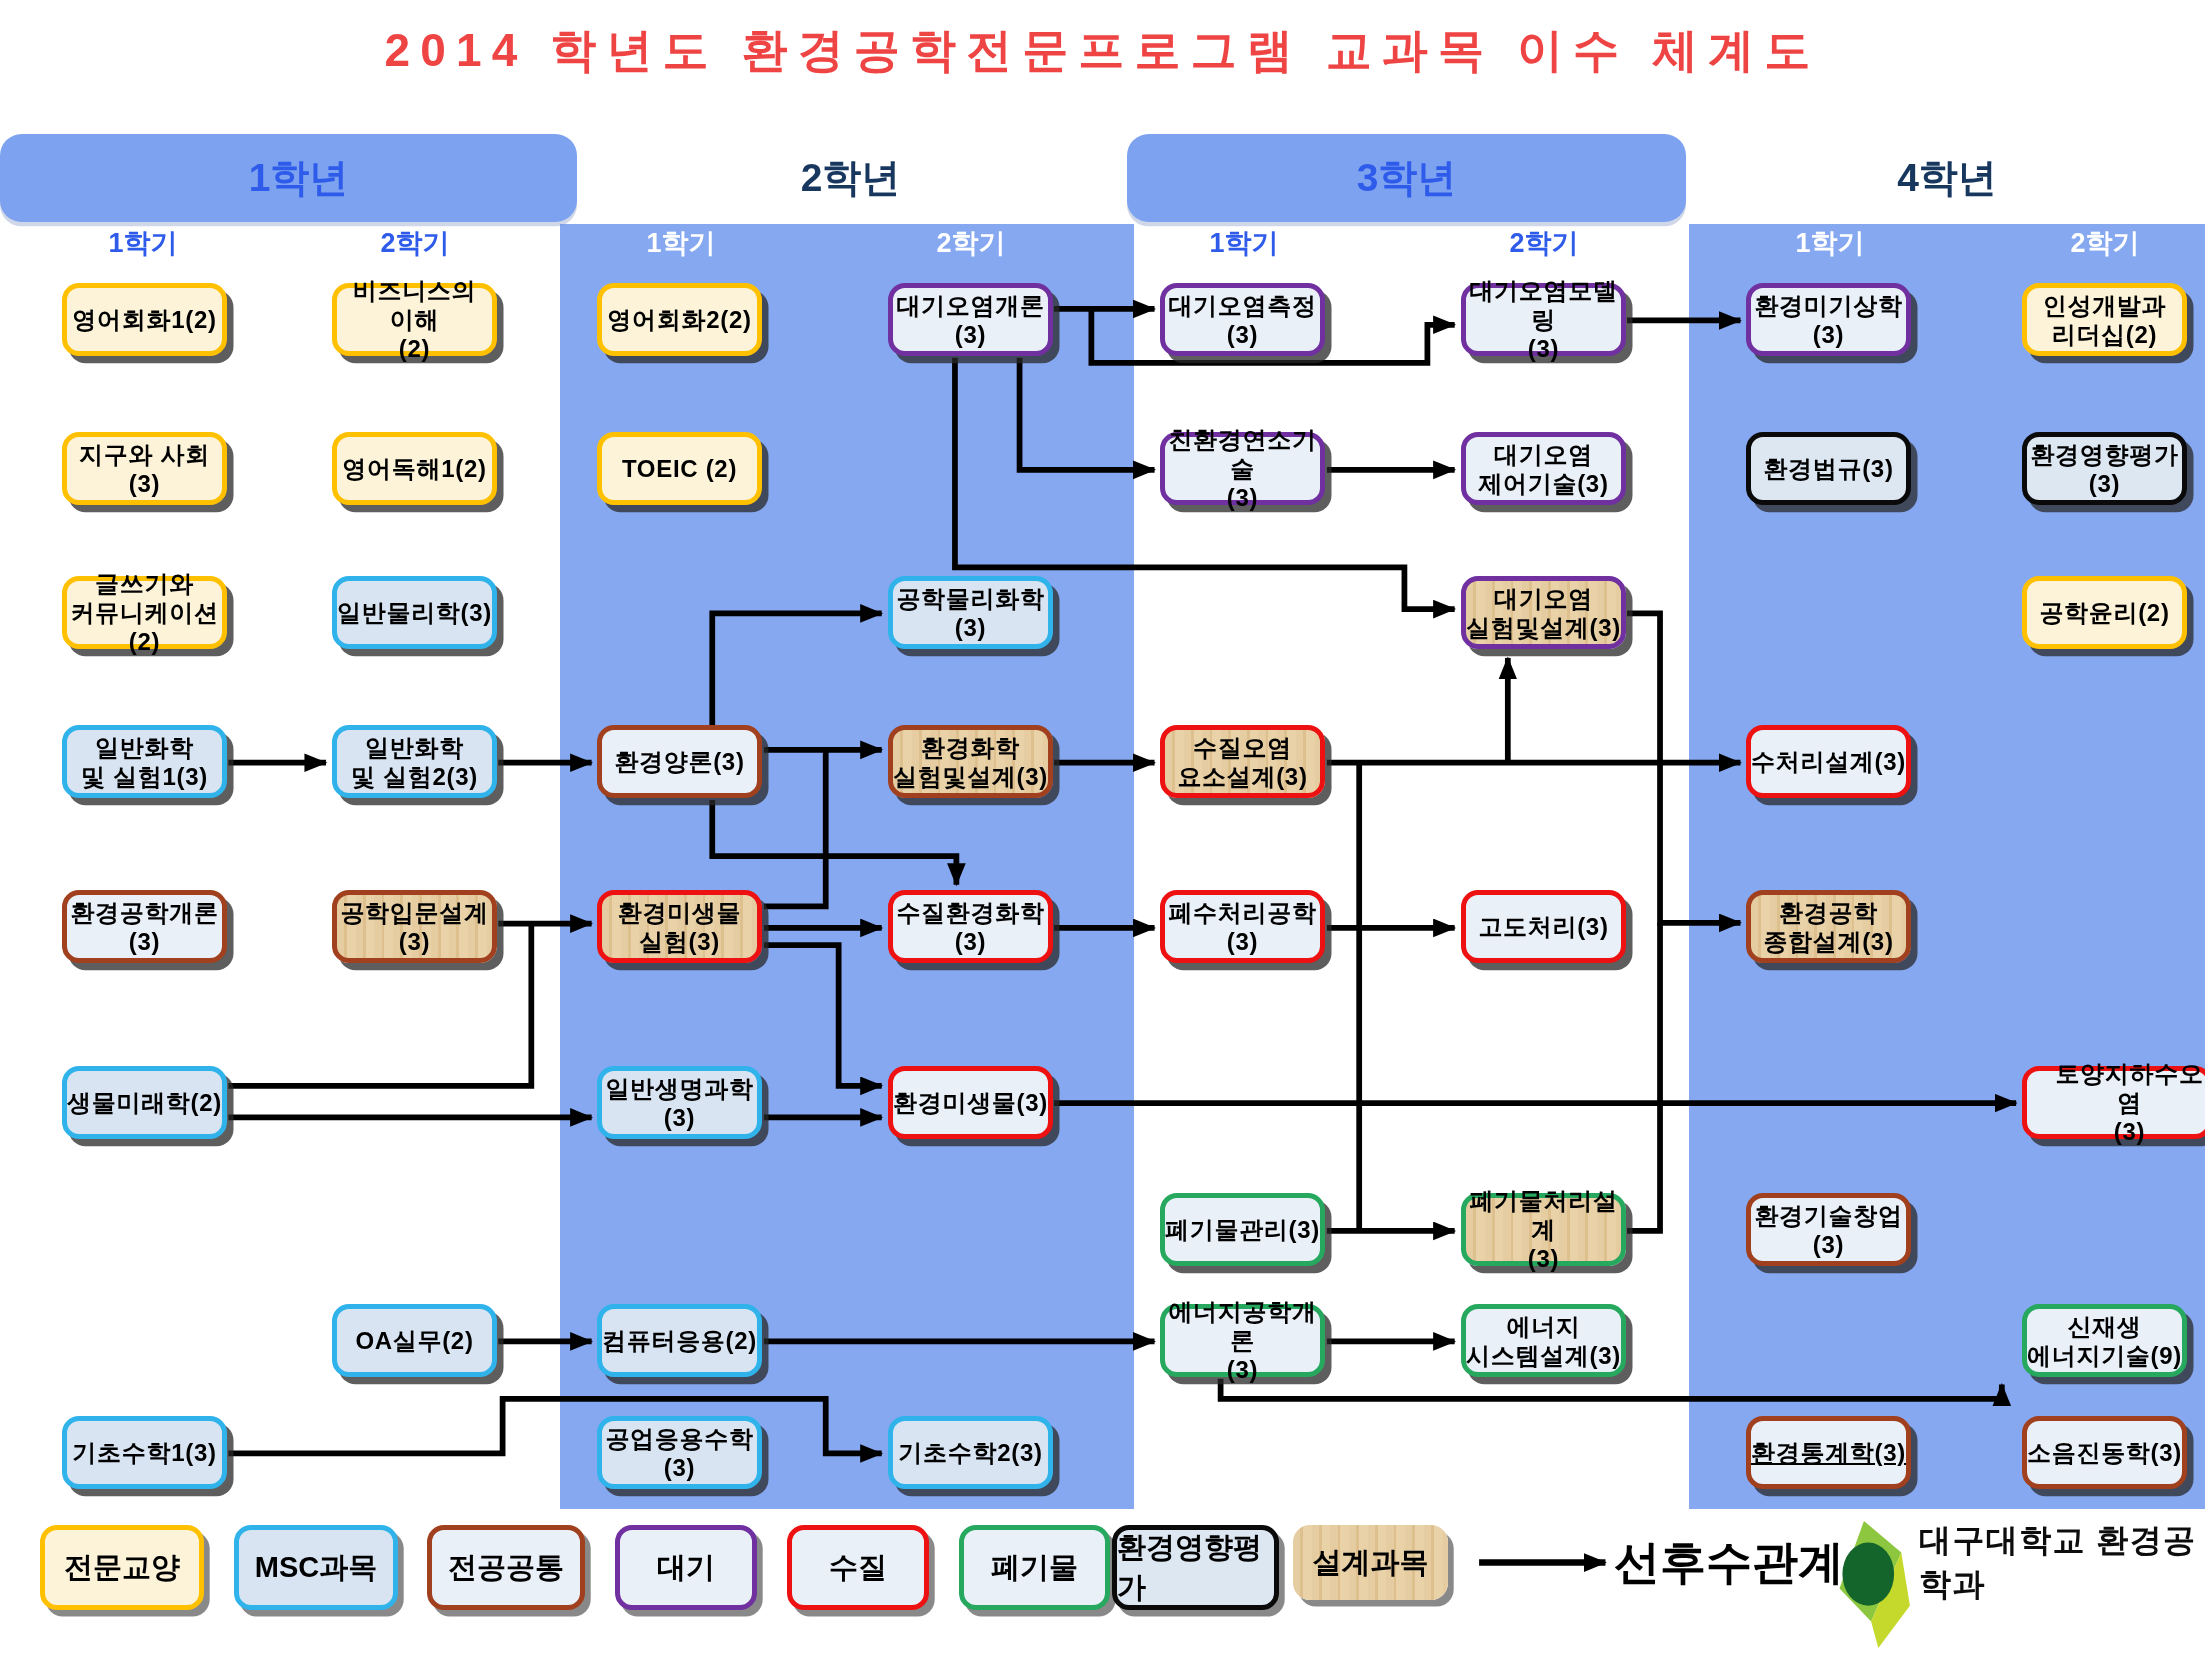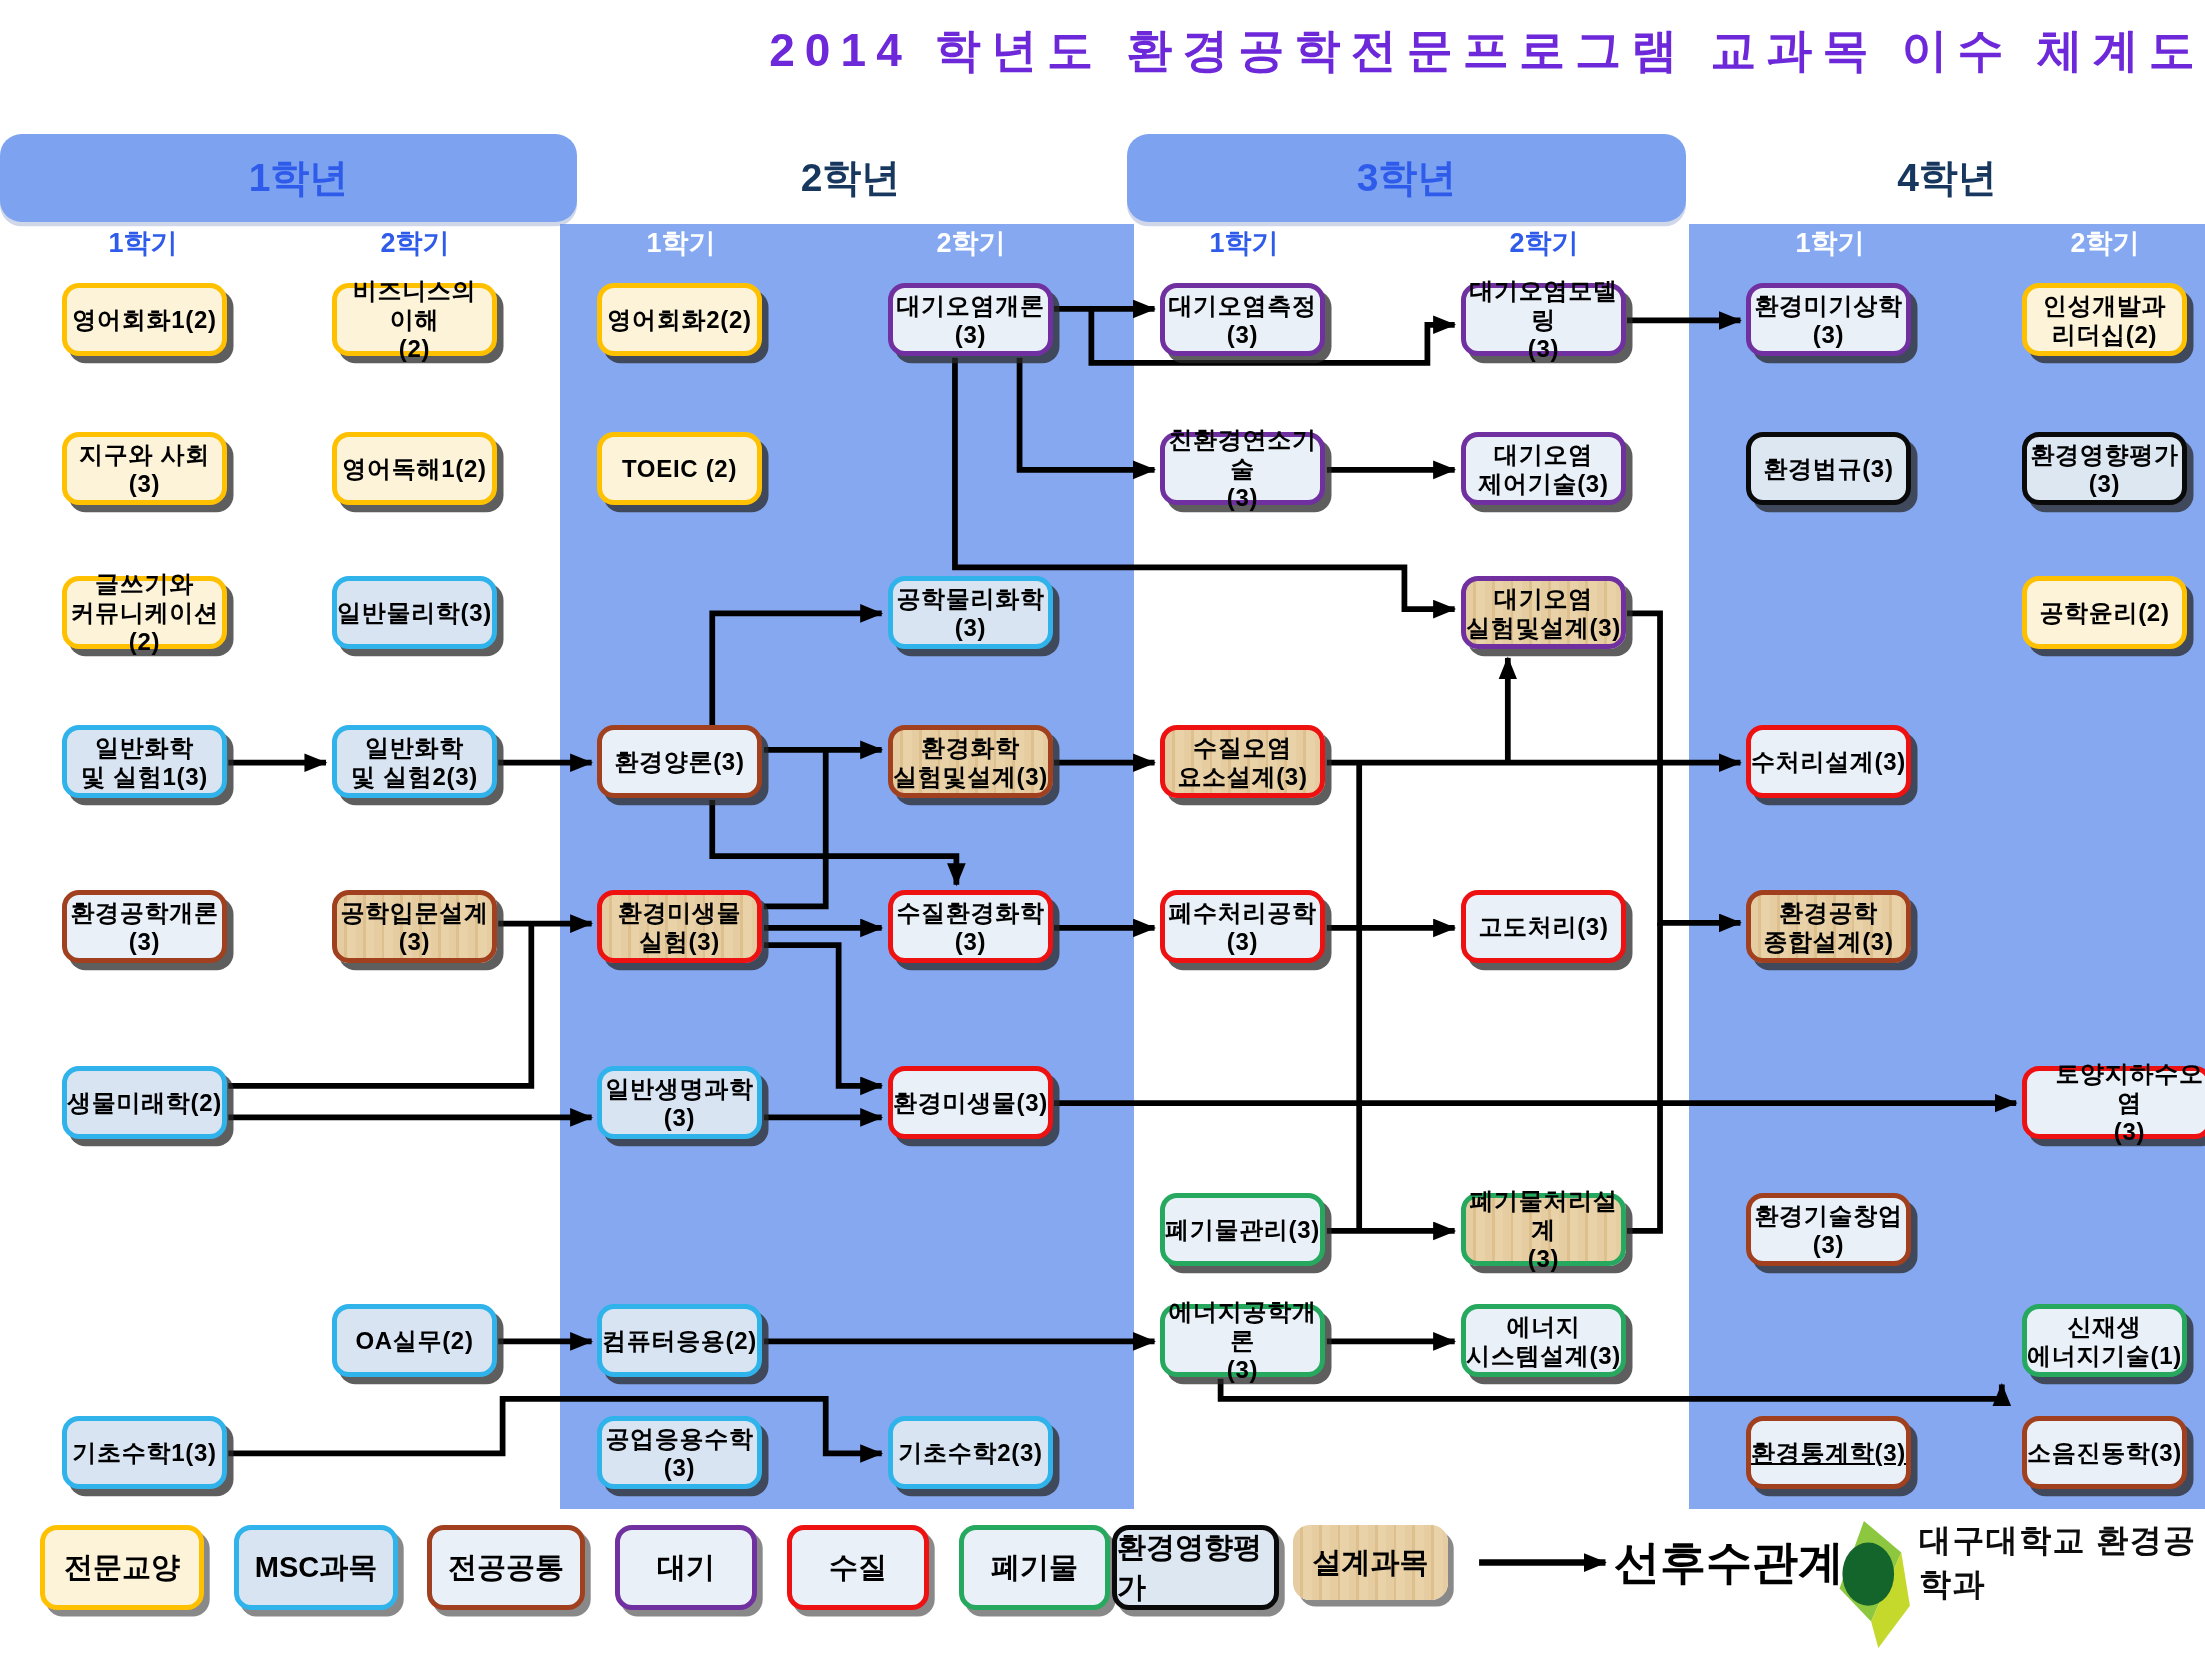--- a/index.html
+++ b/index.html
@@ -27,21 +27,21 @@
   .legend-arrow-label{position:absolute;top:1525px;height:75px;display:flex;align-items:center;
                       font-size:46px;font-weight:bold;color:#000;}
   .logo-text{position:absolute;top:1525px;height:75px;display:flex;align-items:center;
              font-size:32px;font-weight:900;color:#0d0d0d;letter-spacing:1.4px;}
   svg.wires{position:absolute;left:0;top:0;pointer-events:none;}
 </style>
 </head>
 <body>
 
 <div class="canvas">
-  <div class="page-title" style="color: #6d28d9; text-align: right;">2014 학년도 환경공학전문프로그램 교과목 이수 체계도</div>
+  <div class="page-title" style="color: #ef4444;">2014 학년도 환경공학전문프로그램 교과목 이수 체계도</div>
   <div id="bands">
       <div class="band" style="left: 560px; width: 574px; background: rgb(134, 168, 241);"></div>
       <div class="band" style="left: 1689px; width: 516px; background: rgb(134, 168, 241);"></div>
     </div>
   <div id="years">
       <div class="year-pill" style="background: rgb(125, 163, 240); color: rgb(46, 91, 234); left: 0px; width: 557px; padding-left: 20px;">1학년</div>
       <div class="year-text" style="color: rgb(23, 55, 94); left: 567px; width: 567px;">2학년</div>
       <div class="year-pill" style="background: rgb(125, 163, 240); color: rgb(46, 91, 234); left: 1127px; width: 559px;">3학년</div>
       <div class="year-text" style="color: rgb(23, 55, 94); left: 1689px; width: 516px;">4학년</div>
     </div>
@@ -158,21 +158,21 @@
 종합설계(3)</div>
       <div class="course" style="left: 1746px; top: 1193px; width: 155px; height: 63px; border-color: rgb(161, 64, 30); background: rgb(233, 240, 248);">환경기술창업(3)</div>
       <div class="course" style="left: 1746px; top: 1416px; width: 155px; height: 63px; border-color: rgb(161, 64, 30); background: rgb(233, 240, 248); text-decoration: underline;">환경통계학(3)</div>
       <div class="course" style="left: 2022px; top: 283px; width: 155px; height: 63px; border-color: rgb(255, 192, 0); background: rgb(253, 243, 217);">인성개발과
 리더십(2)</div>
       <div class="course" style="left: 2022px; top: 432px; width: 155px; height: 63px; border-color: rgb(10, 10, 10); background: rgb(221, 231, 242);">환경영향평가(3)</div>
       <div class="course" style="left: 2022px; top: 576px; width: 155px; height: 63px; border-color: rgb(255, 192, 0); background: rgb(253, 243, 217);">공학윤리(2)</div>
       <div class="course" style="left: 2022px; top: 1066px; width: 155px; height: 63px; border-color: rgb(237, 17, 17); background: rgb(233, 240, 248); padding-left: 25px;">토양지하수오염
 (3)</div>
       <div class="course" style="left: 2022px; top: 1304px; width: 155px; height: 63px; border-color: rgb(39, 168, 95); background: rgb(233, 240, 248);">신재생
-에너지기술(1)</div>
+에너지기술(9)</div>
       <div class="course" style="left: 2022px; top: 1416px; width: 155px; height: 63px; border-color: rgb(161, 64, 30); background: rgb(233, 240, 248);">소음진동학(3)</div>
     </div>
   <div id="legend">
       <div class="legend-item" style="left: 40px; width: 154px; border-color: rgb(255, 192, 0); background: rgb(253, 243, 217);">전문교양</div>
       <div class="legend-item" style="left: 234px; width: 154px; border-color: rgb(47, 179, 234); background: rgb(216, 228, 242);">MSC과목</div>
       <div class="legend-item" style="left: 427px; width: 148px; border-color: rgb(161, 64, 30); background: rgb(233, 240, 248);">전공공통</div>
       <div class="legend-item" style="left: 615px; width: 132px; border-color: rgb(112, 48, 160); background: rgb(233, 240, 248);">대기</div>
       <div class="legend-item" style="left: 787px; width: 132px; border-color: rgb(237, 17, 17); background: rgb(233, 240, 248);">수질</div>
       <div class="legend-item" style="left: 959px; width: 141px; border-color: rgb(39, 168, 95); background: rgb(233, 240, 248);">폐기물</div>
       <div class="legend-item" style="left: 1112px; width: 157px; border-color: rgb(10, 10, 10); background: rgb(221, 231, 242);">환경영향평가</div>

